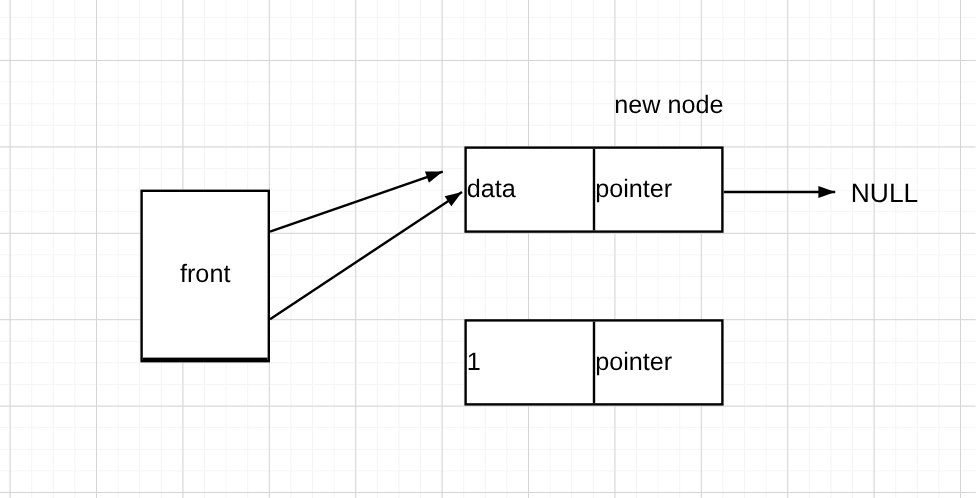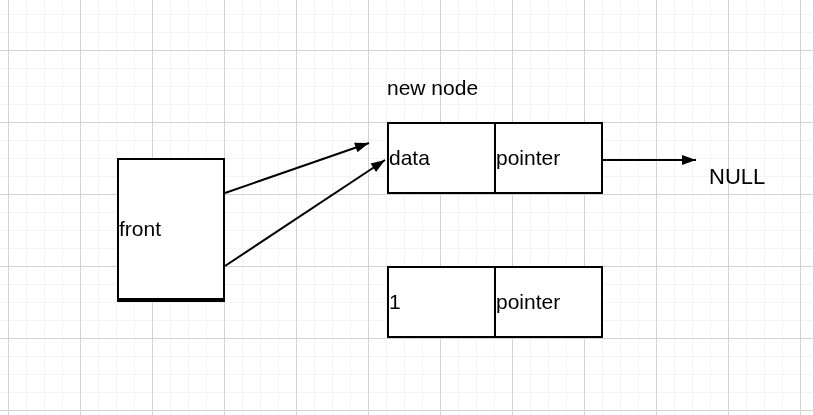--- a/index.html
+++ b/index.html
@@ -40,20 +40,21 @@
   
   .queue-box {
     left: 117px; top: 158px;
     width: 108px; height: 144px;
     flex-direction: column;
   }
   .queue-box .cell {
     flex: 1;
     display: flex;
     align-items: center;
+    justify-content: center;
     font-size: 21px;
   }
   .queue-box .cell:first-child { border-bottom: 2px solid #000000; }
   
   .node-box {
     width: 216px; height: 72px;
     flex-direction: row;
   }
   .newnode-box { left: 387px; top: 122px; }
   .node1-box   { left: 387px; top: 266px; }
@@ -70,27 +71,26 @@
     z-index: 3;
     white-space: nowrap;
   }
   .queue-label {
     left: 26px; top: 219px;
     font-size: 24px;
   }
   .newnode-label {
     left: 387px; top: 76px;
     width: 216px;
-    text-align: left;
+    text-align: right;
     font-size: 21px;
   }
   .null-label {
     left: 709px; top: 148px;
     font-size: 22px;
-    margin-top: 16px;
   }
 </style>
 </head>
 <body>
 
 <div class="canvas">
 
   <svg class="edges" viewBox="0 0 813 415" xmlns="http://www.w3.org/2000/svg">
     <defs>
       <marker id="arrowhead" markerUnits="userSpaceOnUse" markerWidth="16" markerHeight="12" viewBox="0 0 16 12" refX="15" refY="6" orient="auto">

